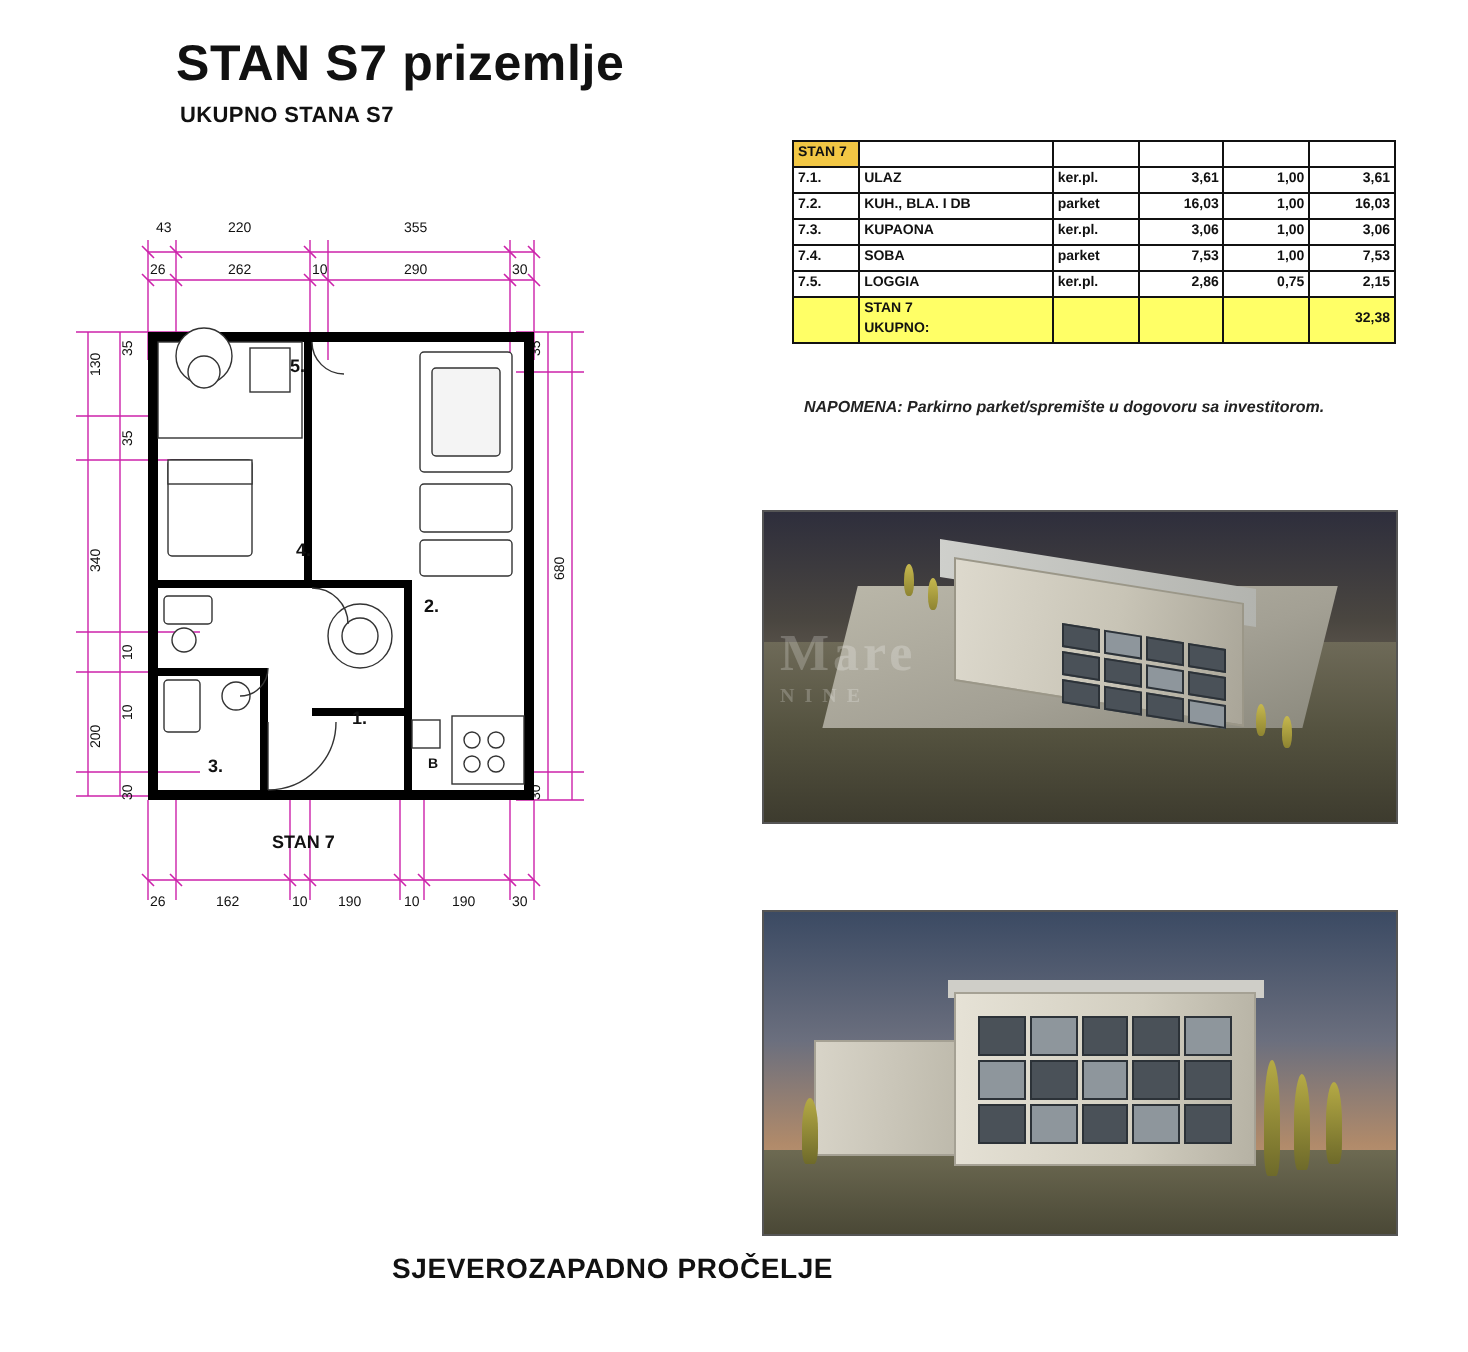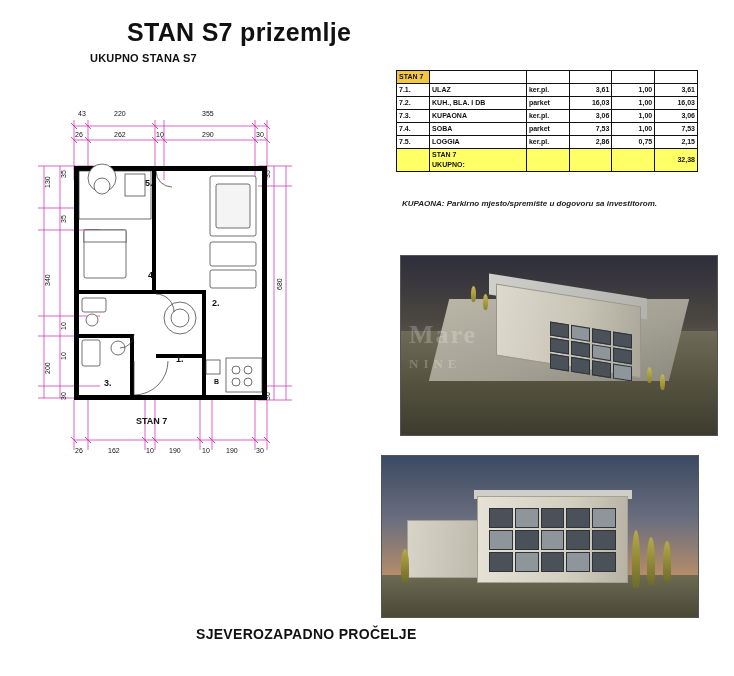--- a/index.html
+++ b/index.html
@@ -15,21 +15,20 @@
   }
 
   
   #main-title {
     position: absolute;
     left: 88px;
     top: 18px;
     font-size: 25px;
     font-weight: bold;
     letter-spacing: 0.3px;
-    margin-left: 39px;
   }
   #sub-title {
     position: absolute;
     left: 90px;
     top: 52px;
     font-size: 11px;
     font-weight: bold;
     letter-spacing: 0.2px;
   }
   #facade-caption {
@@ -78,21 +77,21 @@
     font-weight: bold;
     color: #222;
   }
 
   
   .render {
     position: absolute;
     border: 1px solid #555;
     overflow: hidden;
   }
-  #render-top { left: 400px; top: 255px; width: 318px; height: 181px; }
+  #render-top { left: 381px; top: 255px; width: 318px; height: 157px; }
   #render-bottom { left: 381px; top: 455px; width: 318px; height: 163px; }
 
   .sky-top {
     position: absolute; inset: 0;
     background: linear-gradient(180deg, #2e2e3c 0%, #4a4640 35%, #6b6257 60%, #7d7366 100%);
   }
   .ground-top {
     position: absolute; left: 0; right: 0; bottom: 0; height: 58%;
     background: linear-gradient(180deg, #6e6a58 0%, #54523f 50%, #3d3b2e 100%);
   }
@@ -162,21 +161,21 @@
     position: absolute;
     left: 8px; top: 36%;
     font-size: 26px;
     font-family: "Liberation Serif", serif;
     color: rgba(255,255,255,0.22);
     letter-spacing: 2px;
     font-weight: bold;
   }
   .watermark.small {
     top: 56%;
-    font-size: 13px;
+    font-size: 10px;
     letter-spacing: 5px;
   }
 
   
   #floorplan {
     position: absolute;
     left: 30px;
     top: 108px;
     width: 320px;
     height: 360px;
@@ -253,21 +252,21 @@
       <span>UKUPNO:</span>
     </td>
     <td class="c-fin"></td>
     <td class="c-num"></td>
     <td class="c-num"></td>
     <td class="c-num">32,38</td>
   </tr>
 </tbody>
   </table>
 
-<div class="napomena">KUPAONA: Parkirno mjesto/spremište u dogovoru sa investitorom.</div>
+<div class="napomena">NAPOMENA: Parkirno parket/spremište u dogovoru sa investitorom.</div>
 
 <div class="render" id="render-top">
   <div class="sky-top"></div>
   <div class="ground-top"></div>
   <div class="plateau"></div>
   <div class="roof-top"></div>
   <div class="bldg-top-main"></div>
   <div class="win-grid" style="left:47%; top:40%; width:26%; height:26%; grid-template-columns:repeat(4,1fr); grid-template-rows:repeat(3,1fr); transform:skewY(9deg);">
     <div class="win"></div>
     <div class="win light"></div>

